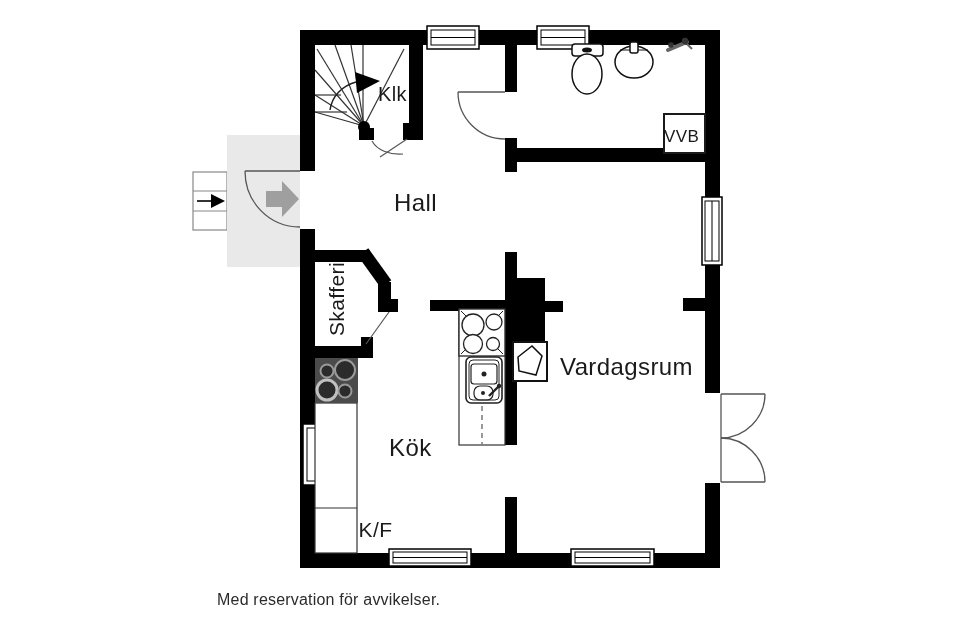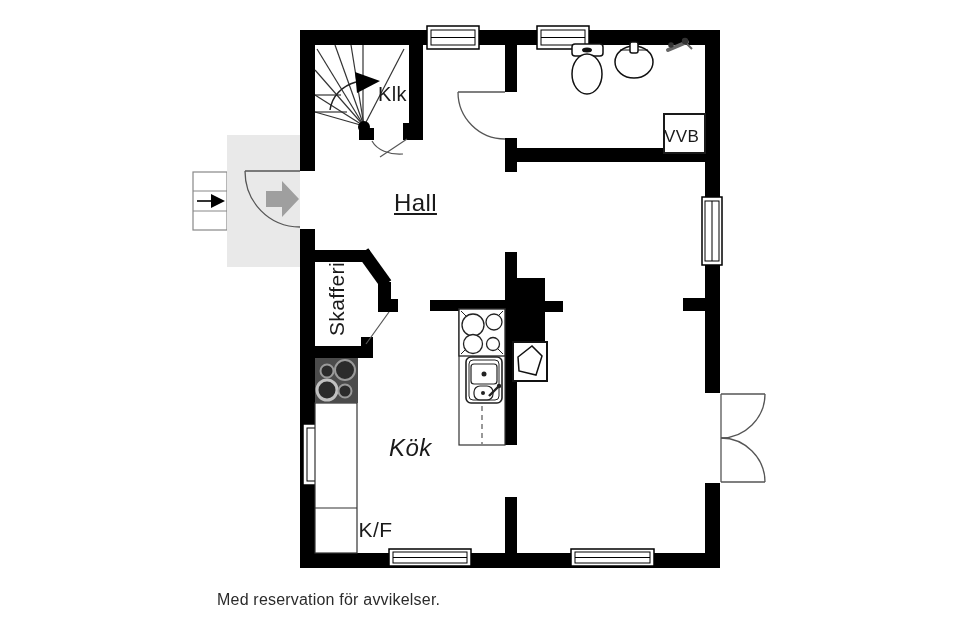--- a/index.html
+++ b/index.html
@@ -7,24 +7,24 @@
     position:relative; width:960px; height:639px; background:#ffffff;
     font-family:"Liberation Sans", sans-serif; overflow:hidden;
   }
   svg.plan { position:absolute; left:0; top:0; }
   .lbl {
     position:absolute; color:#1a1a1a; white-space:nowrap;
     letter-spacing:0.4px; line-height:1.05;
   }
   .lbl-room   { font-size:24px; }
   .lbl-klk    { left:378px; top:84px;  font-size:20px;text-align:center; }
-  .lbl-hall   { left:394px; top:190px;text-decoration:underline; }
+  .lbl-hall   { left:394px; top:190px; }
   .lbl-dusch  { left:562px; top:92px;  }
   .lbl-vard   { left:560px; top:354px; }
-  .lbl-kok    { left:389px; top:435px;font-style:italic; }
+  .lbl-kok    { left:389px; top:435px; }
   .lbl-skaff  {
     left:282px; top:288px; width:110px; font-size:21px; text-align:center;
     transform:rotate(-90deg); transform-origin:center;
   }
   .lbl-kf   { left:314px; top:519px; width:43px; text-align:center; font-size:21px;margin-left:40px; }
   .lbl-vvb  { left:664px; top:128px; width:26px; text-align:center; font-size:17px; }
   .lbl-footer {
     left:217px; top:592px; font-size:16px; color:#2b2b2b; letter-spacing:0.2px;
   }
 </style>
@@ -220,17 +220,18 @@
     <path d="M 765 394 C 765 418 745 438 721 438"></path>
     <line x1="721" y1="482" x2="765" y2="482"></line>
     <path d="M 765 482 C 765 458 745 438 721 438"></path>
   </g>
 </svg>
 
 <div class="lbl lbl-klk">Klk</div>
 <div class="lbl lbl-room lbl-hall">Hall</div>
 <div class="lbl lbl-skaff">Skafferi</div>
 <div class="lbl lbl-room lbl-kok">Kök</div>
+<div class="lbl lbl-room lbl-vard">Vardagsrum</div>
 <div class="lbl lbl-vvb">VVB</div>
 <div class="lbl lbl-kf">K/F</div>
 <div class="lbl lbl-footer">Med reservation för avvikelser.</div>
 
 </div>
 
 </body></html>

